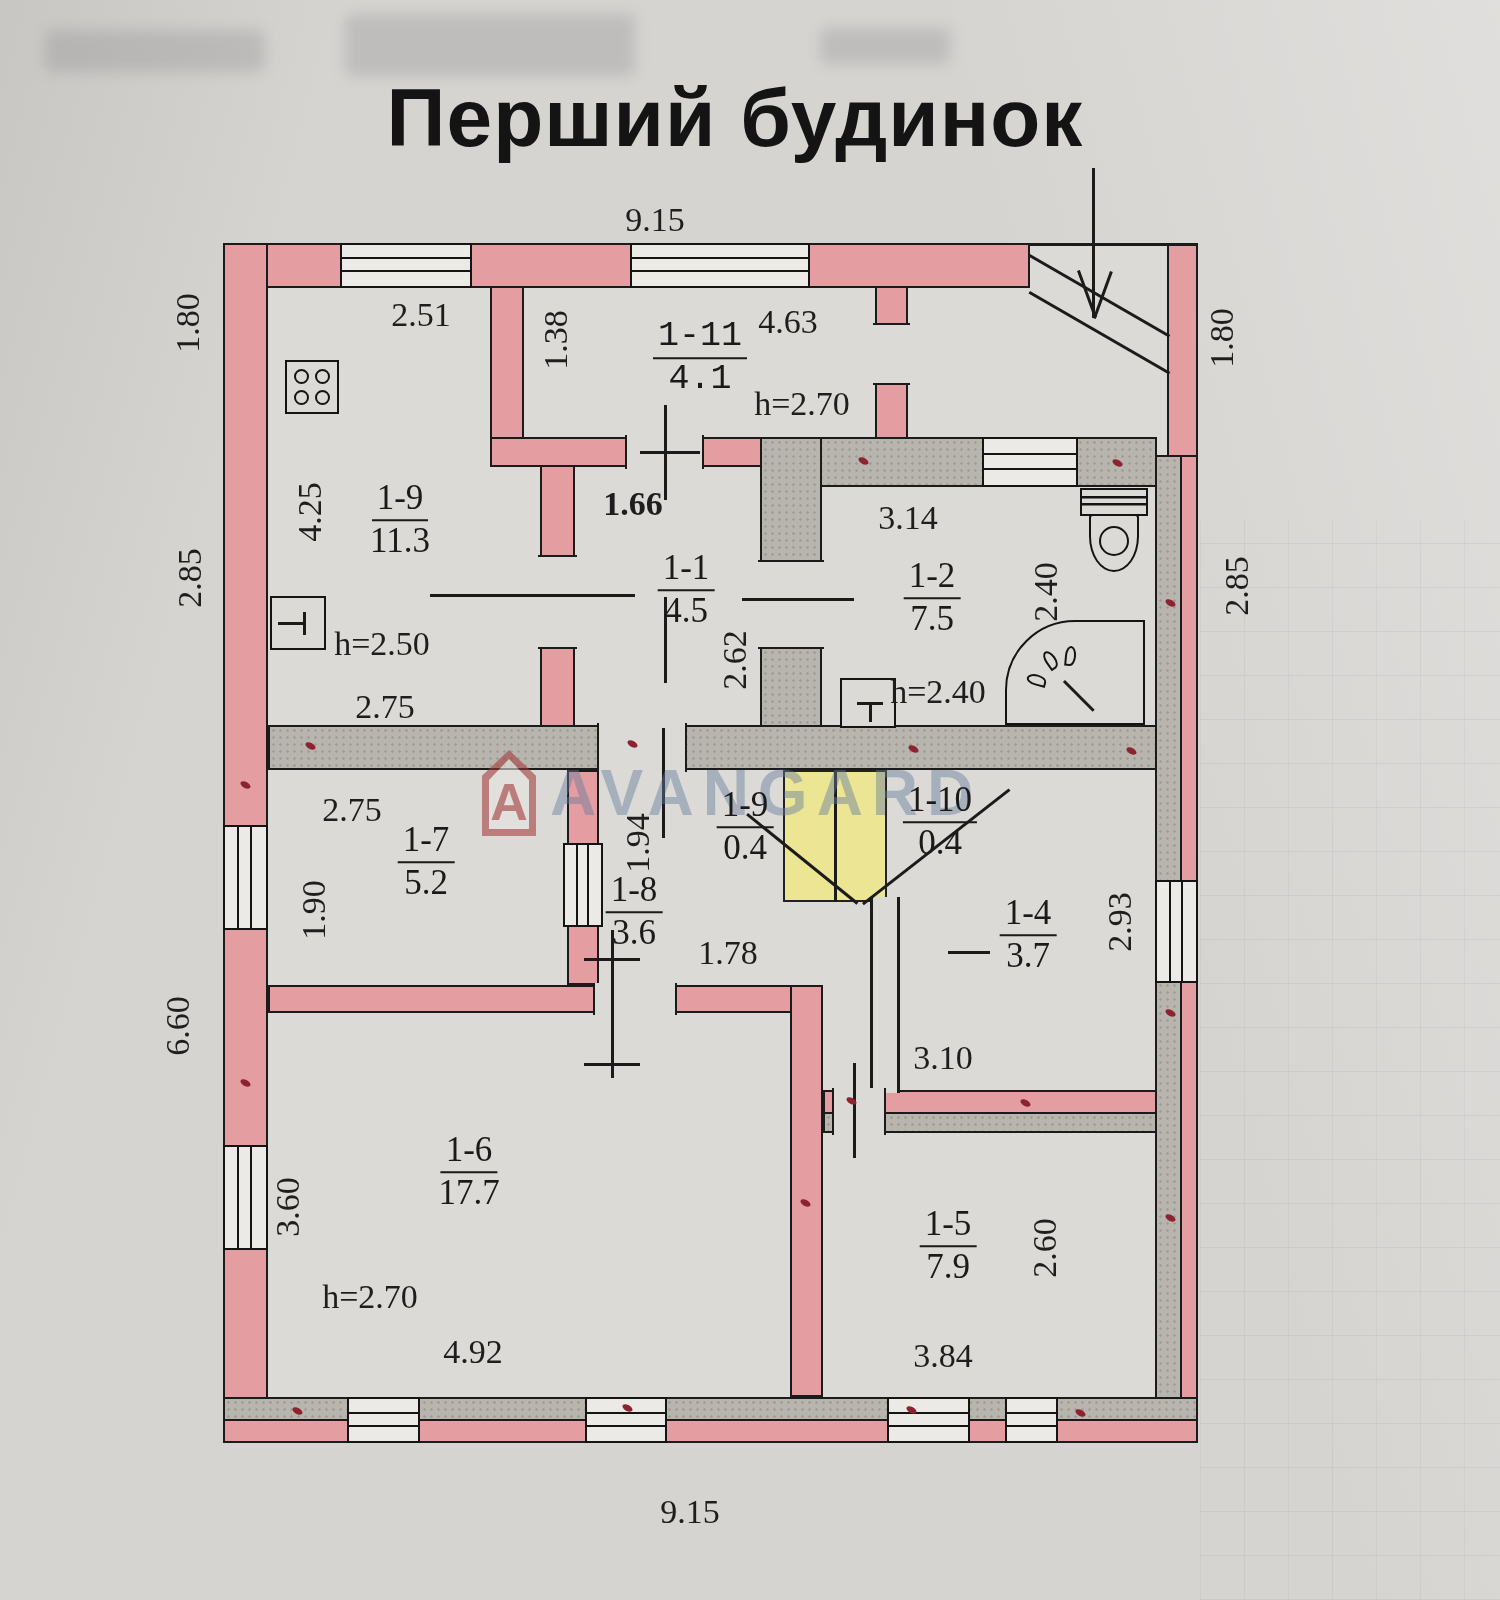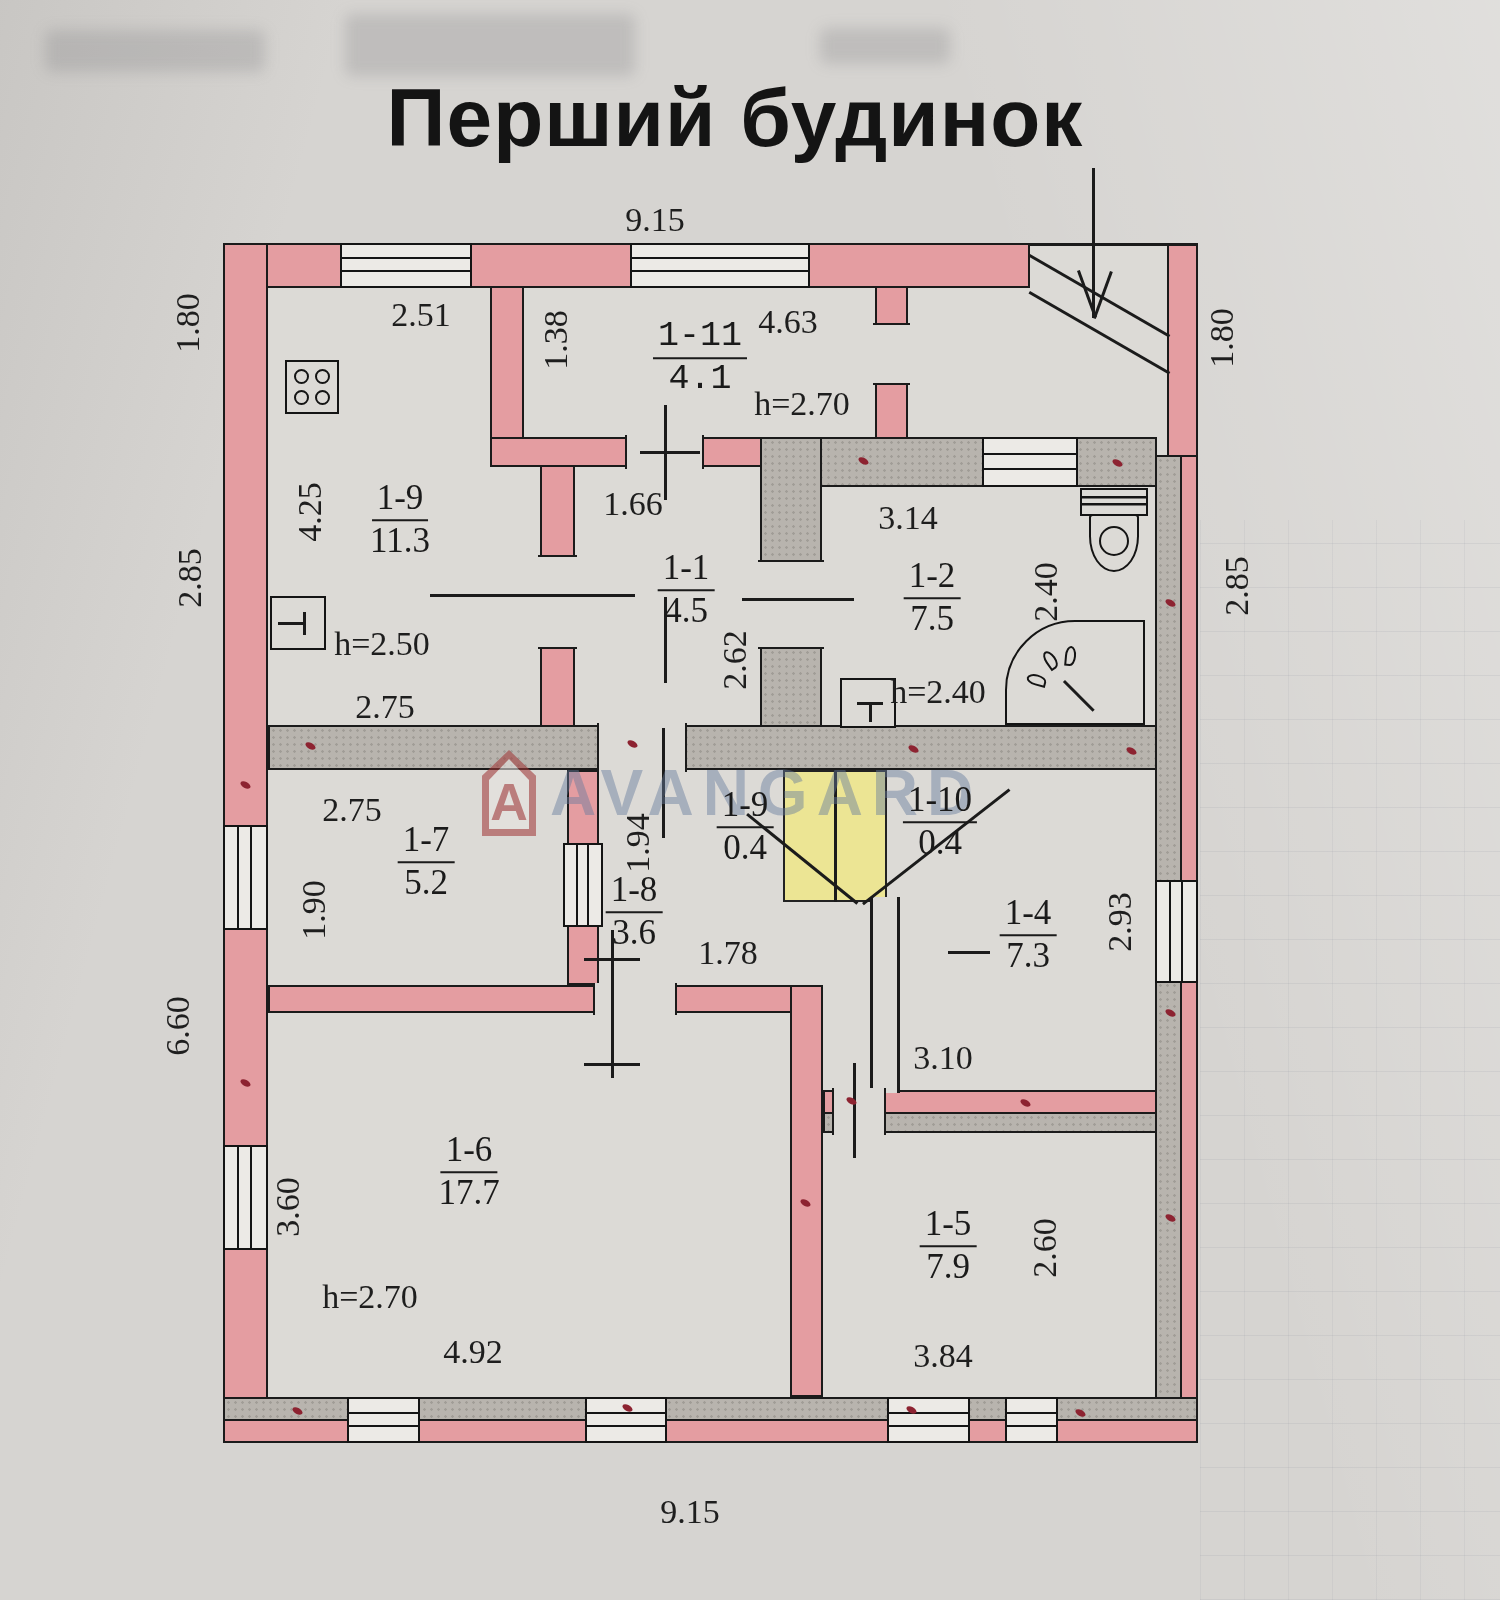--- a/index.html
+++ b/index.html
@@ -212,21 +212,21 @@
 <div class="dim rot" style="left:1237px;top:586px;">2.85</div>
 
 <div class="dim" style="left:421px;top:315px;">2.51</div>
 <div class="dim rot" style="left:310px;top:512px;">4.25</div>
 <div class="dim" style="left:385px;top:707px;">2.75</div>
 <div class="dim" style="left:382px;top:644px;">h=2.50</div>
 
 <div class="dim rot" style="left:556px;top:340px;">1.38</div>
 <div class="dim" style="left:788px;top:322px;">4.63</div>
 <div class="dim" style="left:802px;top:404px;">h=2.70</div>
-<div class="dim" style="left:633px;top:504px;">1.66</div>
+<div class="dim" style="left:633px;top:504px;font-weight:bold;">1.66</div>
 
 <div class="dim rot" style="left:735px;top:660px;">2.62</div>
 <div class="dim" style="left:908px;top:518px;">3.14</div>
 <div class="dim rot" style="left:1046px;top:592px;">2.40</div>
 <div class="dim" style="left:938px;top:692px;">h=2.40</div>
 
 <div class="dim" style="left:352px;top:810px;">2.75</div>
 <div class="dim rot" style="left:314px;top:910px;">1.90</div>
 <div class="dim rot" style="left:638px;top:843px;">1.94</div>
 <div class="dim" style="left:728px;top:953px;">1.78</div>
@@ -251,17 +251,17 @@
   <span class="rid">1-2</span><span class="rarea">7.5</span></div>
 <div class="room-label" style="left:426px;top:862px;">
   <span class="rid">1-7</span><span class="rarea">5.2</span></div>
 <div class="room-label" style="left:634px;top:912px;">
   <span class="rid">1-8</span><span class="rarea">3.6</span></div>
 <div class="room-label" style="left:745px;top:827px;">
   <span class="rid">1-9</span><span class="rarea">0.4</span></div>
 <div class="room-label" style="left:940px;top:822px;text-align:center;">
   <span class="rid">1-10</span><span class="rarea">0.4</span></div>
 <div class="room-label" style="left:1028px;top:935px;">
-  <span class="rid">1-4</span><span class="rarea">7.3</span></div>
+  <span class="rid">1-4</span><span class="rarea">3.7</span></div>
 <div class="room-label" style="left:469px;top:1172px;">
   <span class="rid">1-6</span><span class="rarea">17.7</span></div>
 <div class="room-label" style="left:948px;top:1246px;">
   <span class="rid">1-5</span><span class="rarea">7.9</span></div>
 
 </body></html>

